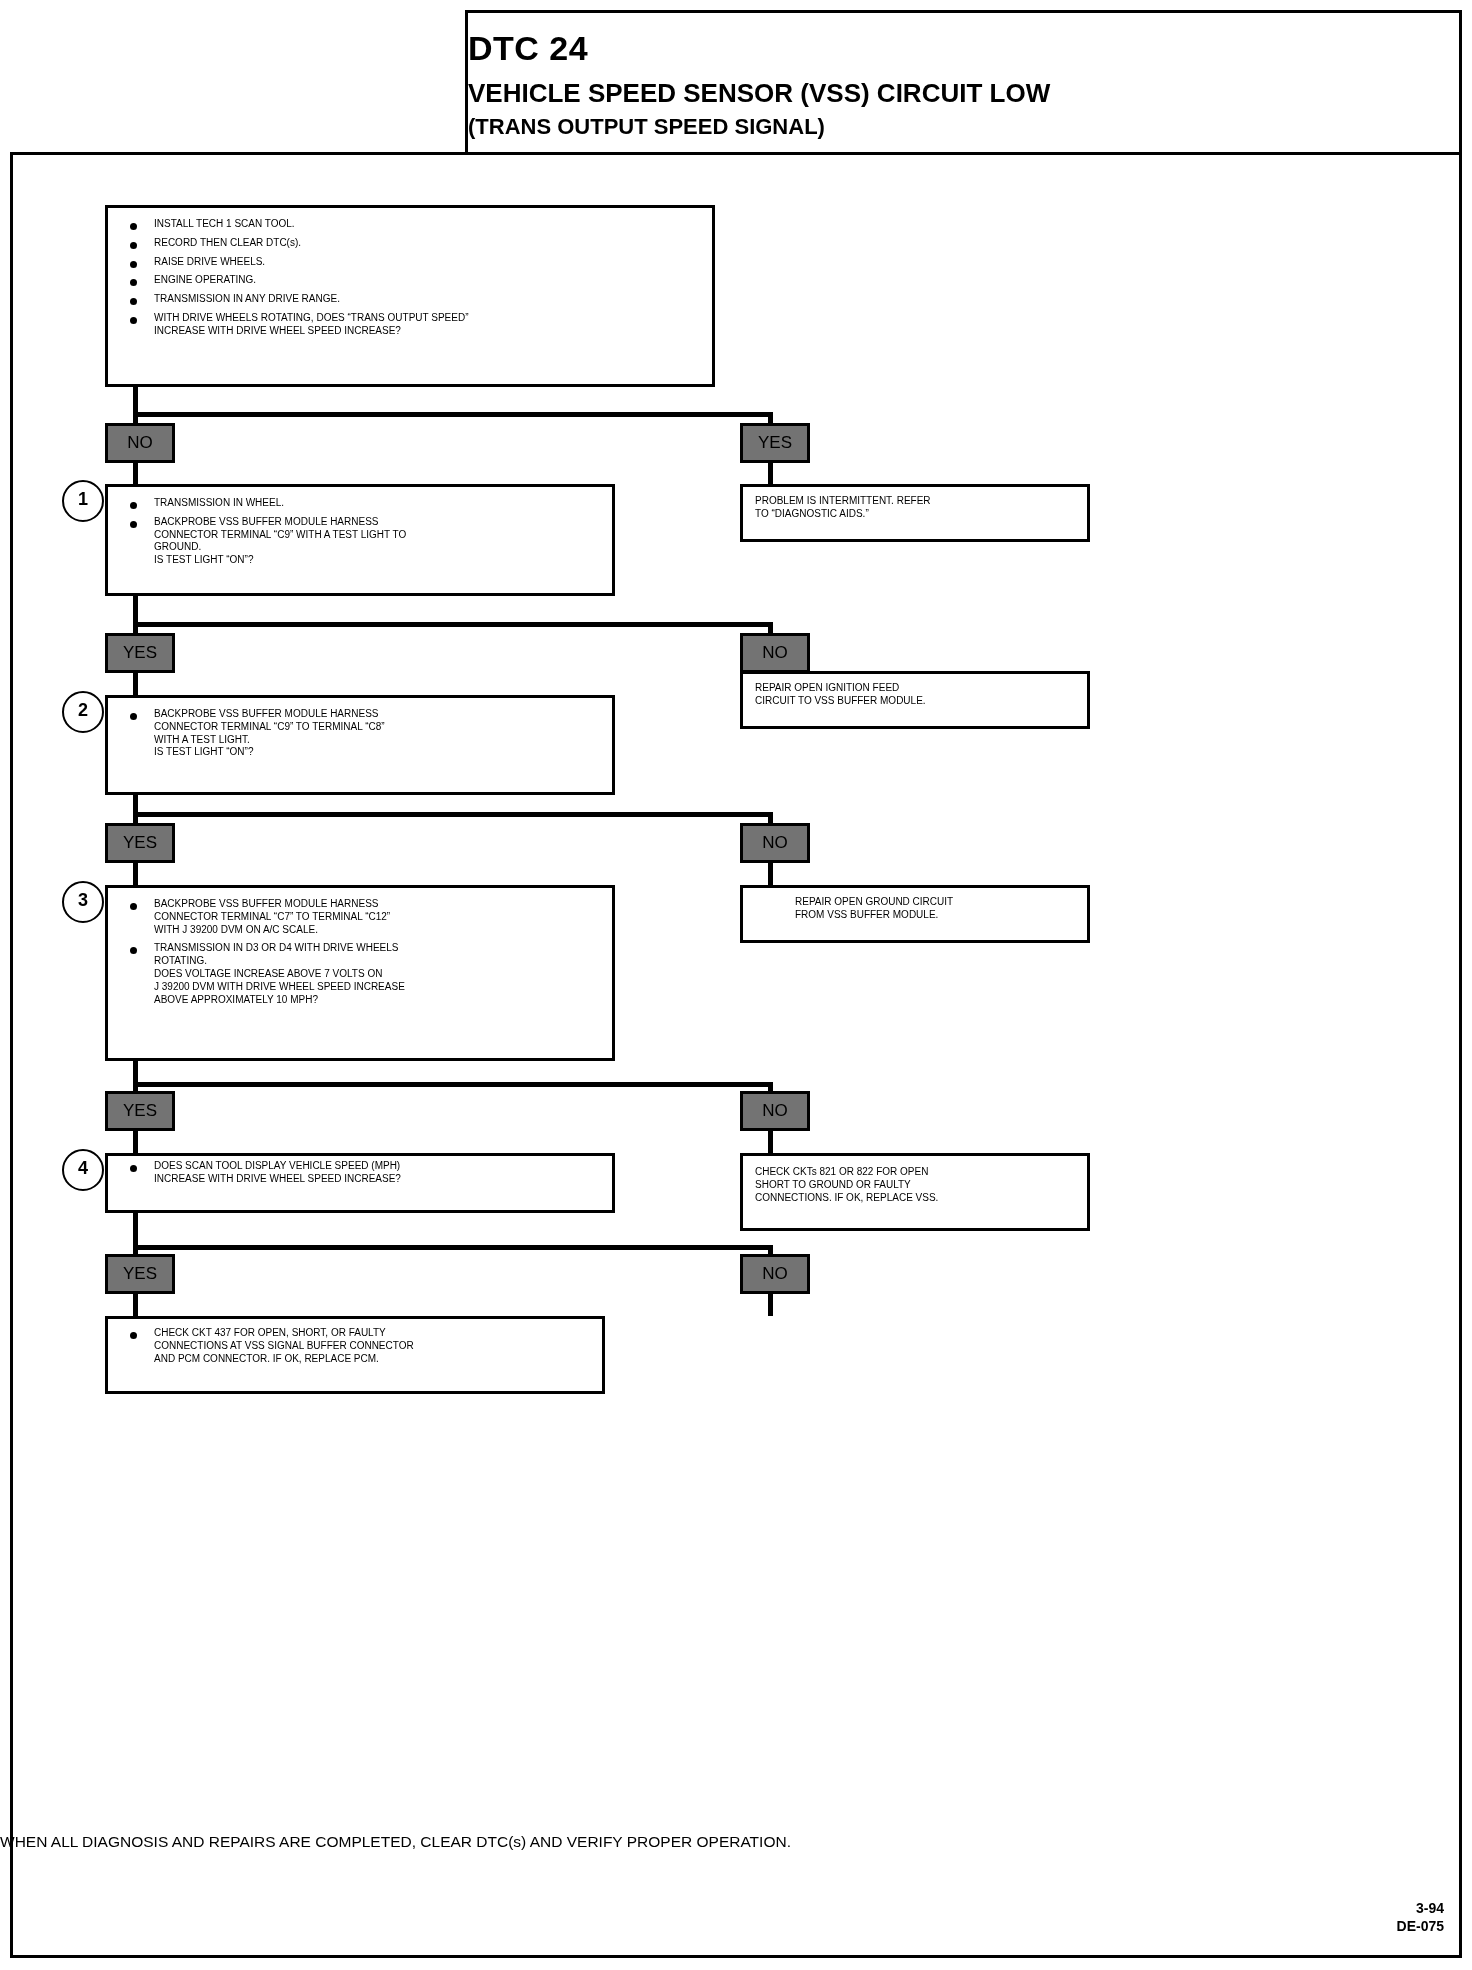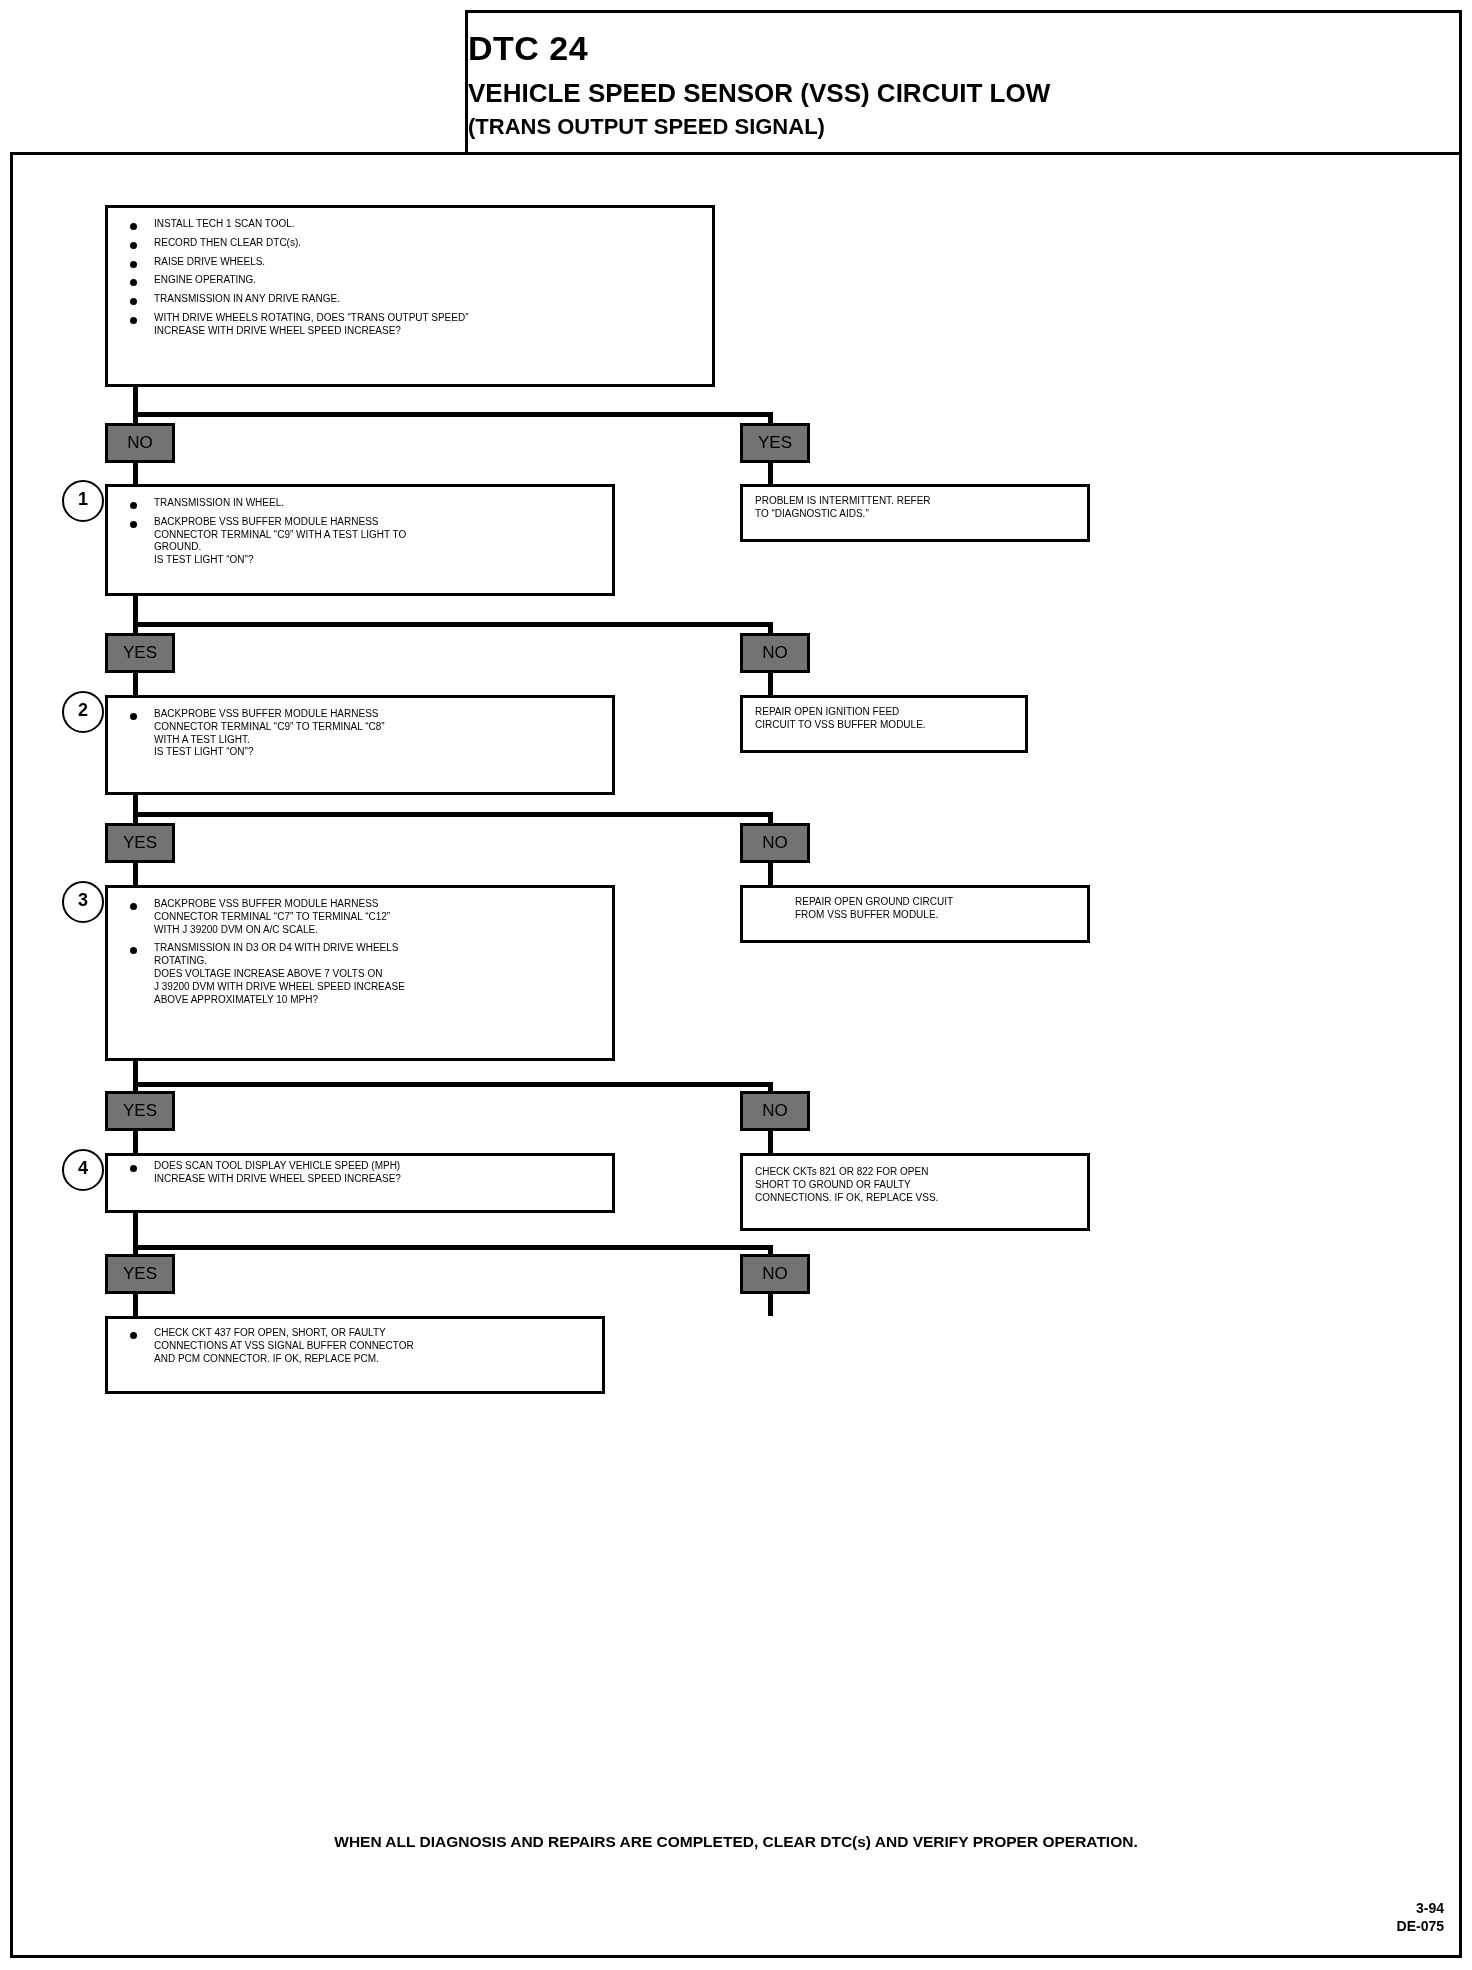--- a/index.html
+++ b/index.html
@@ -65,22 +65,22 @@
     position:absolute;width:38px;height:38px;border:2.5px solid #000;border-radius:50%;
     background:#fff;text-align:center;line-height:34px;font-size:18px;font-weight:bold;z-index:7;
   }
 
   
   .v{position:absolute;width:5px;background:#000;z-index:2;}
   .h{position:absolute;height:5px;background:#000;z-index:2;}
 
   
   .footer-note{
-    position:absolute;left:0;right:0;top:1833px;text-align:center;
-    font-size:15.5px;font-weight:bold;z-index:4;
+    position:absolute;left:0;right:0;top:1833px;text-align:left;
+    font-size:15.5px;font-weight:normal;z-index:4;
   }
   .pagecode{
     position:absolute;right:28px;top:1900px;text-align:right;
     font-size:14px;font-weight:bold;line-height:1.25;z-index:4;
   }
 </style>
 </head>
 <body>
 
 <div class="page">
@@ -147,21 +147,21 @@
   <div class="v" style="left:133px;top:596px;height:50px;"></div>
   <div class="h" style="left:133px;top:622px;width:640px;"></div>
   <div class="v" style="left:768px;top:622px;height:28px;"></div>
 
   <div class="yn" style="left:105px;top:633px;"><span>YES</span></div>
   <div class="yn" style="left:740px;top:633px;"><span>NO</span></div>
 
   <div class="v" style="left:133px;top:673px;height:22px;"></div>
   <div class="v" style="left:768px;top:673px;height:22px;"></div>
 
-  <div class="fbox" style="left:740px;top:695px;width:288px;height:58px;">
+  <div class="fbox" style="left:740px;top:671px;width:350px;height:58px;">
     <div class="inner" style="padding-top:8px;">
       <div>REPAIR OPEN IGNITION FEED</div>
       <div>CIRCUIT TO VSS BUFFER MODULE.</div>
     </div>
   </div>
 
   <div class="stepnum" style="left:62px;top:691px;"><span>2</span></div>
   <div class="fbox" style="left:105px;top:695px;width:510px;height:100px;">
     <div class="inner">
       <ul class="blist tight">

